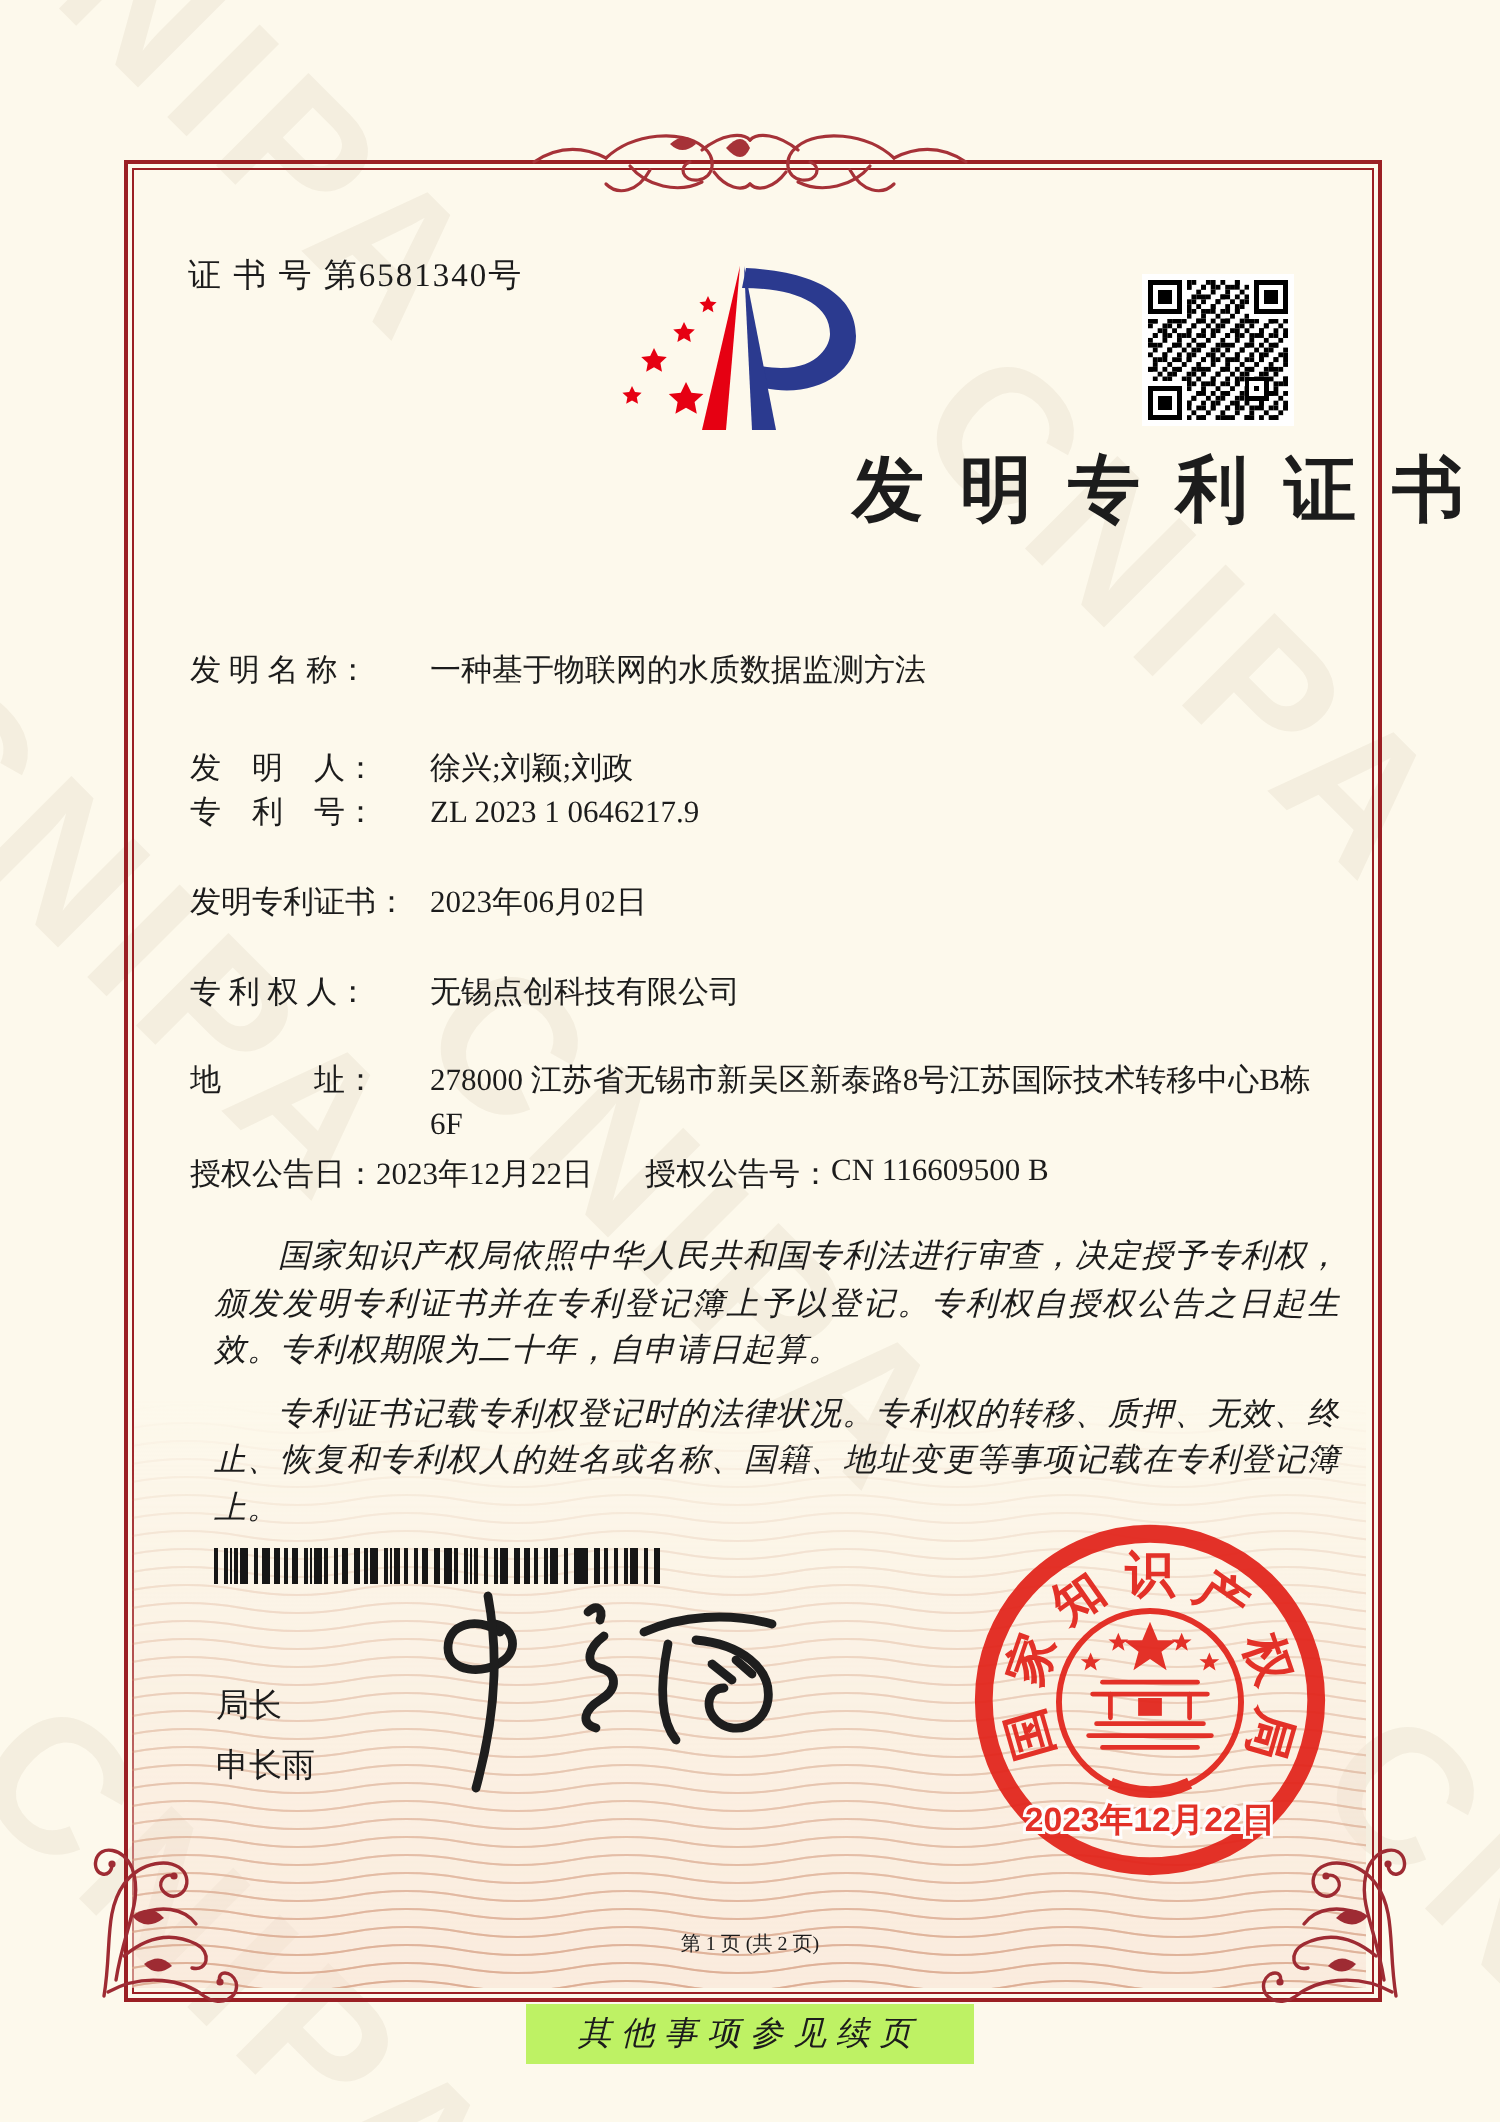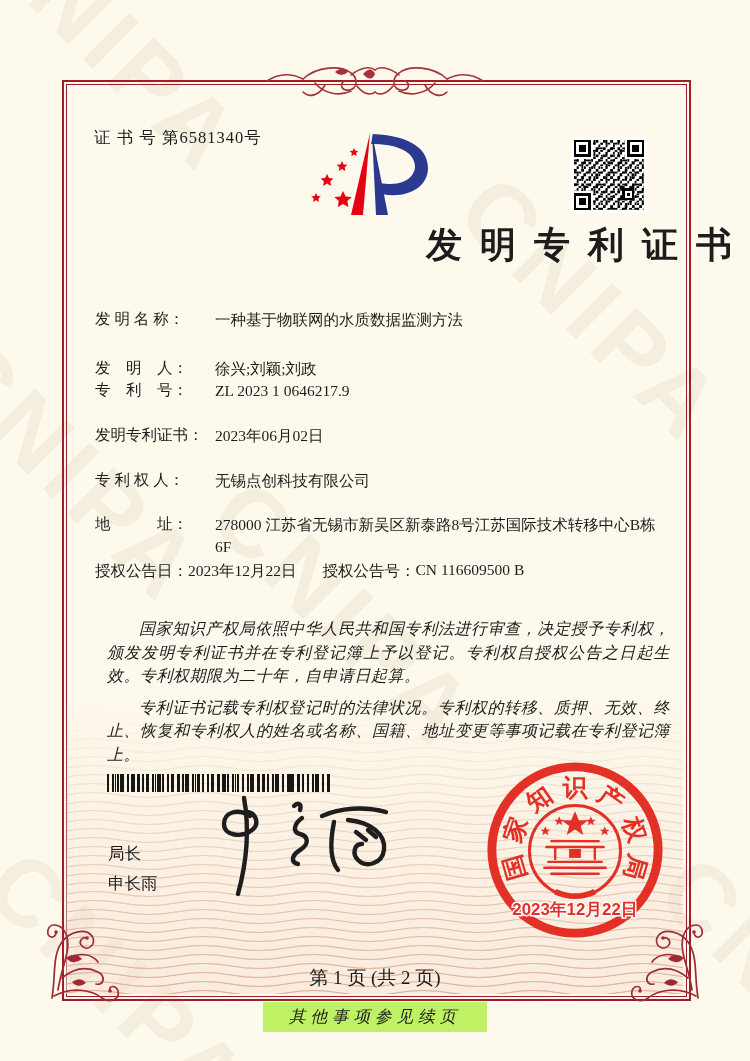--- a/index.html
+++ b/index.html
@@ -35,21 +35,21 @@
   .logo{position:absolute;left:306px;top:131px;width:136px;height:90px;z-index:3;}
   .qr{position:absolute;left:571px;top:137px;width:70px;height:70px;background:#fff;padding:3px;z-index:3;}
   .title{position:absolute;left:0;top:221px;width:100%;text-align:right;font-size:36px;font-weight:700;
          letter-spacing:18px;text-indent:18px;z-index:3;}
 
   
   .rows{position:absolute;left:95px;top:309px;width:566px;z-index:3;font-size:15.5px;}
   .row{display:flex;align-items:flex-start;margin-bottom:0;}
   .row .lab{flex:0 0 120px;white-space:nowrap;}
   .row .val{flex:1;line-height:22px;}
-  .r-name{margin-top:0;}
+  .r-name{margin-top:16px;}
   .r-inventor{margin-top:27px;}
   .r-patno{}
   .r-filing{margin-top:23px;}
   .r-owner{margin-top:23px;}
   .r-addr{margin-top:22px;}
   .r-addr .val{max-width:452px;}
   .r-grant{margin-top:3px;}
   .grant-group{display:flex;white-space:nowrap;}
   .grant-group.second{margin-left:26px;}
 
@@ -62,21 +62,21 @@
   .barcode{position:absolute;left:107px;top:774px;width:223px;height:18px;z-index:3;
      background:
        repeating-linear-gradient(90deg,#161616 0 2px,transparent 2px 5px),
        repeating-linear-gradient(90deg,#161616 0 1px,transparent 1px 8px),
        repeating-linear-gradient(90deg,#161616 0 2px,transparent 2px 13px);}
   .signature{position:absolute;left:198px;top:786px;width:205px;height:118px;z-index:3;}
   .official{position:absolute;left:108px;top:838px;z-index:3;
             font-family:"Liberation Sans","DejaVu Sans",sans-serif;font-size:16.5px;line-height:30px;}
   .seal{position:absolute;left:481px;top:756px;width:188px;height:188px;z-index:4;}
 
-  .page-num{position:absolute;left:0;top:965px;width:100%;text-align:center;font-size:19px;z-index:3;}
+  .page-num{position:absolute;left:0;top:965px;width:100%;text-align:center;font-size:10px;z-index:3;}
   .cont-note{position:absolute;left:50%;top:1002px;transform:translateX(-50%);background:#bef264;
              padding:4px 26px;font-style:italic;font-size:16.5px;letter-spacing:5px;z-index:3;white-space:nowrap;}
 </style>
 </head>
 <body>
 
 <svg width="0" height="0" style="position:absolute" aria-hidden="true">
   <defs>
     <symbol id="flourish" viewBox="0 0 92 108">
       <g fill="none" stroke="#9e2b33" stroke-width="1.7" stroke-linecap="round">

